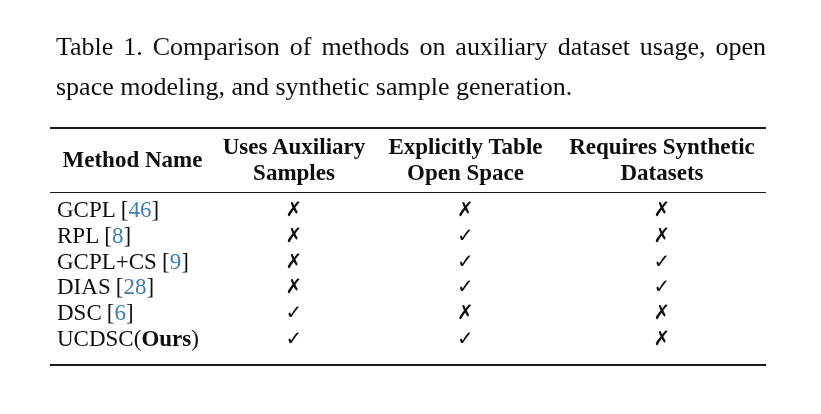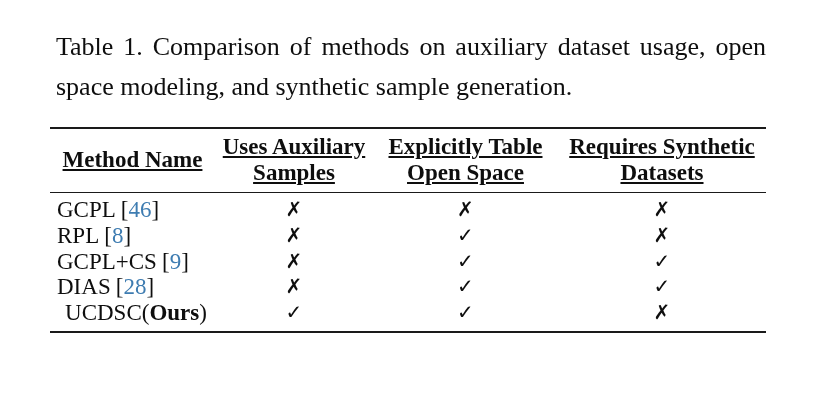--- a/index.html
+++ b/index.html
@@ -36,37 +36,37 @@
     width: 716px;
     border-collapse: collapse;
     table-layout: fixed;
     border-top: 2.5px solid var(--rule);
     border-bottom: 2.5px solid var(--rule);
   }
   col.c1 { width: 165px; }
   col.c2 { width: 158px; }
   col.c3 { width: 185px; }
   col.c4 { width: 208px; }
-  thead { border-bottom: 1.5px solid var(--rule); text-decoration: underline; }
+  thead { border-bottom: 1.5px solid var(--rule); }
   thead th {
     font-weight: bold;
     font-size: 23px;
     line-height: 26px;
     text-align: center;
     vertical-align: middle;
     padding: 5px 0 6px 0;
   }
   tbody td {
     font-size: 23px;
     line-height: 25.8px;
     vertical-align: middle;
     padding: 0;
   }
   tbody tr:first-child td { padding-top: 4px; }
-  tbody tr:last-child td { padding-bottom: 5px; text-align: center; }
+  tbody tr:last-child td { padding-bottom: 12px; }
   td.method { text-align: left; padding-left: 7px; white-space: nowrap; }
   td.val {
     text-align: center;
     font-family: "DejaVu Sans", sans-serif;
     font-weight: 700;
     font-size: 20px;
   }
   .citesp { margin-left: 0.22em; }
   .cite { color: var(--cite); }
   .bold { font-weight: bold; }
@@ -116,20 +116,26 @@
     </tr>
 
     <tr>
       <td class="method"><span>DIAS</span><span class="citesp"><span>[</span><span class="cite">28</span><span>]</span></span></td>
       <td class="val"><span>✗</span></td>
       <td class="val"><span>✓</span></td>
       <td class="val"><span>✓</span></td>
     </tr>
 
 
+    <tr>
+      <td class="method"><span>DSC</span><span class="citesp"><span>[</span><span class="cite">6</span><span>]</span></span></td>
+      <td class="val"><span>✓</span></td>
+      <td class="val"><span>✗</span></td>
+      <td class="val"><span>✗</span></td>
+    </tr>
 
     <tr>
       <td class="method"><span>UCDSC</span><span><span>(</span><span class="bold">Ours</span><span>)</span></span></td>
       <td class="val"><span>✓</span></td>
       <td class="val"><span>✓</span></td>
       <td class="val"><span>✗</span></td>
     </tr>
   </tbody>
   </table>
 

